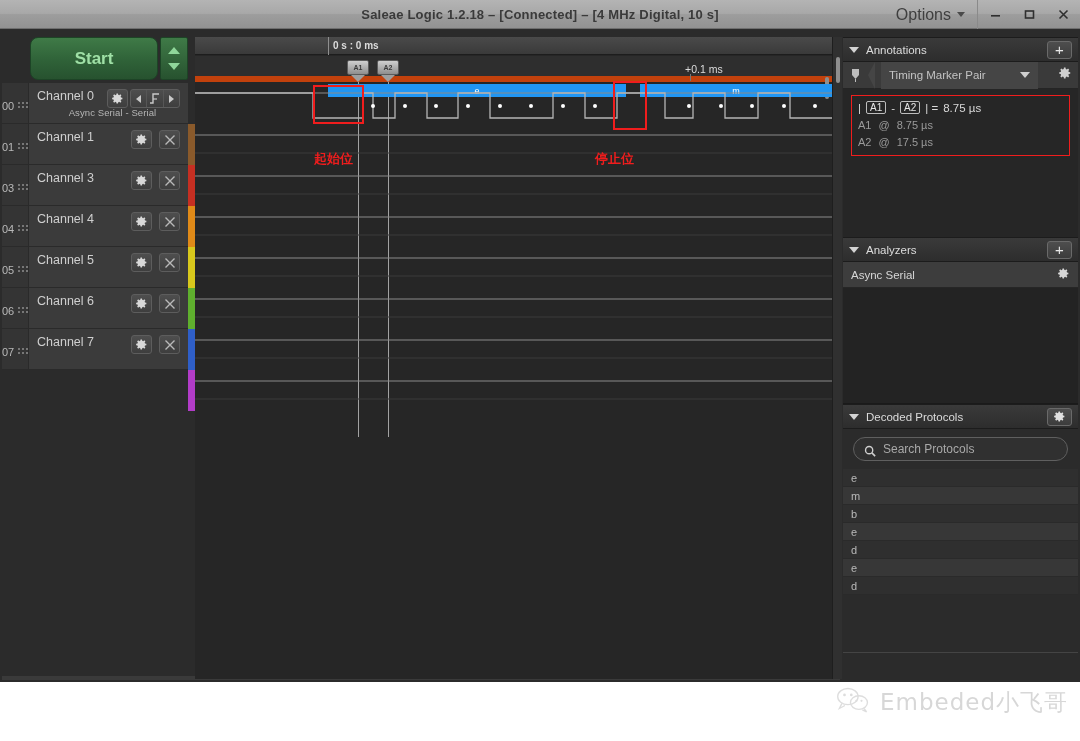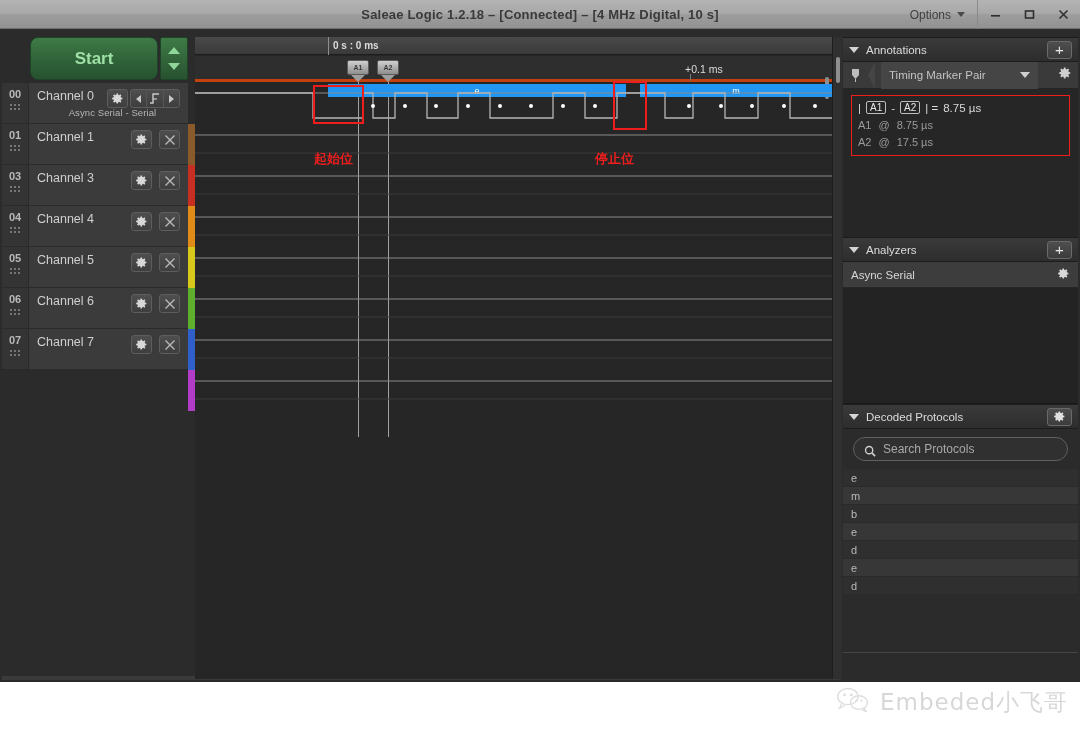--- a/index.html
+++ b/index.html
@@ -18,21 +18,21 @@
     border-bottom: 1px solid #6e6e6e;
     display:flex; align-items:center;
   }
   .title-text {
     position:absolute; left:0; right:0; text-align:center;
     font-size:13px; font-weight:bold; color:#3a3a3a; letter-spacing:.2px;
   }
   .title-right { position:absolute; right:0; top:0; height:29px; display:flex; align-items:stretch; }
   .options-btn {
     display:flex; align-items:center; gap:6px; padding:0 12px;
-    font-size:12px; color:#3f3f3f; border-right:1px solid #8a8a8a;
+    font-size:16px; color:#3f3f3f; border-right:1px solid #8a8a8a;
   }
   .caret-down { width:0;height:0;border-left:4px solid transparent;border-right:4px solid transparent;border-top:5px solid #4a4a4a; }
   .win-btn { width:34px; display:flex; align-items:center; justify-content:center; color:#2f2f2f; font-size:14px; }
   .win-btn svg { display:block; }
 
   
   .body-dark {
     position:absolute; left:0; top:29px; width:1080px; height:653px; background:#2b2b2b;
   }
 
@@ -54,21 +54,21 @@
 
   
   .chan-list { position:absolute; left:2px; top:83px; width:186px; }
   .chan-row {
     position:relative; height:41px; background:#3b3b3b;
     border-bottom:1px solid #2a2a2a; display:flex; align-items:flex-start;
   }
   .chan-row.first { height:41px; }
   .chan-idx {
     width:27px; height:100%; background:#343434; border-right:1px solid #2a2a2a;
-    display:flex; flex-direction:column; align-items:center; padding-top:5px; gap:3px;font-weight:bold;
+    display:flex; align-items:center; padding-top:5px; gap:3px;
   }
   .chan-num { font-size:11px; color:#b9b9b9; }
   .grip { width:13px; height:9px;
      background-image:
        radial-gradient(#8d8d8d 38%, transparent 40%);
      background-size:4px 4px; opacity:.75;
   }
   .chan-main { flex:1; position:relative; height:100%; padding:6px 0 0 8px; }
   .chan-name { font-size:12.5px; color:#cfcfcf; }
   .chan-sub { font-size:9.5px; color:#b6b6b6; margin-top:4px; letter-spacing:.1px;text-align:center; }
@@ -96,21 +96,21 @@
   
   .graph { position:absolute; left:195px; top:37px; width:637px; height:642px; background:#262626; }
   .ruler-top {
     position:absolute; left:0; top:0; width:637px; height:18px;
     background:linear-gradient(180deg,#4a4a4a,#3a3a3a); border-bottom:1px solid #1d1d1d;
   }
   .ruler-label { position:absolute; font-size:10px; font-weight:bold; color:#dcdcdc; top:3px; }
   .ruler-tick { position:absolute; top:0; width:1px; height:18px; background:#8f8f8f; }
   .marker-band {
     position:absolute; left:0; top:19px; width:637px; height:26px;
-    background:#2e2e2e; border-bottom:3px solid #c2410c;
+    background:#2e2e2e; border-bottom:6px solid #c2410c;
   }
   .mk {
     position:absolute; top:4px; width:22px; height:22px;
   }
   .mk .head {
     width:22px; height:15px; background:linear-gradient(180deg,#cfcfcf,#8e8e8e);
     border:1px solid #5b5b5b; border-radius:2px;
     font-size:7px; font-weight:bold; color:#3a3a3a; display:flex; align-items:center; justify-content:center;
   }
   .mk .tip {

